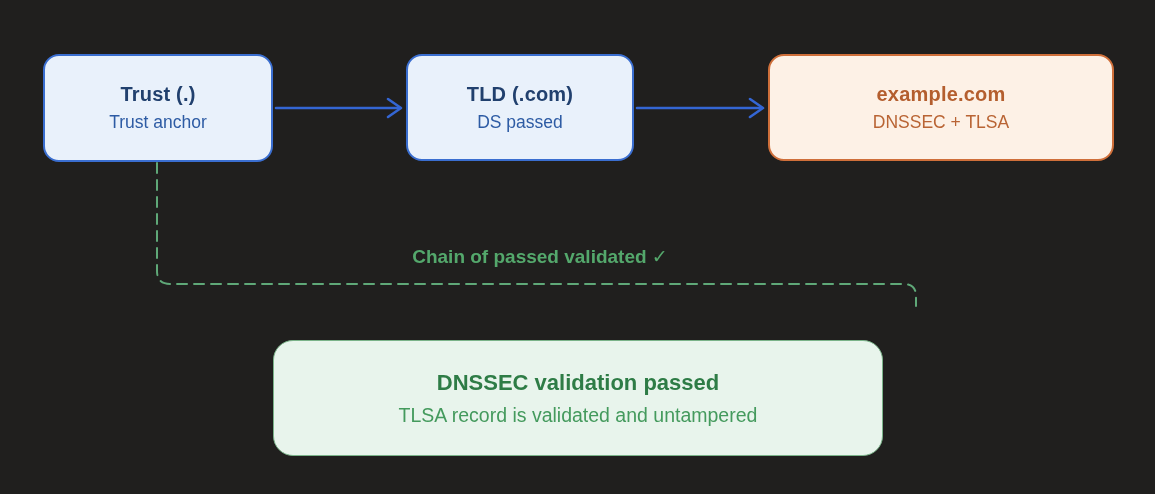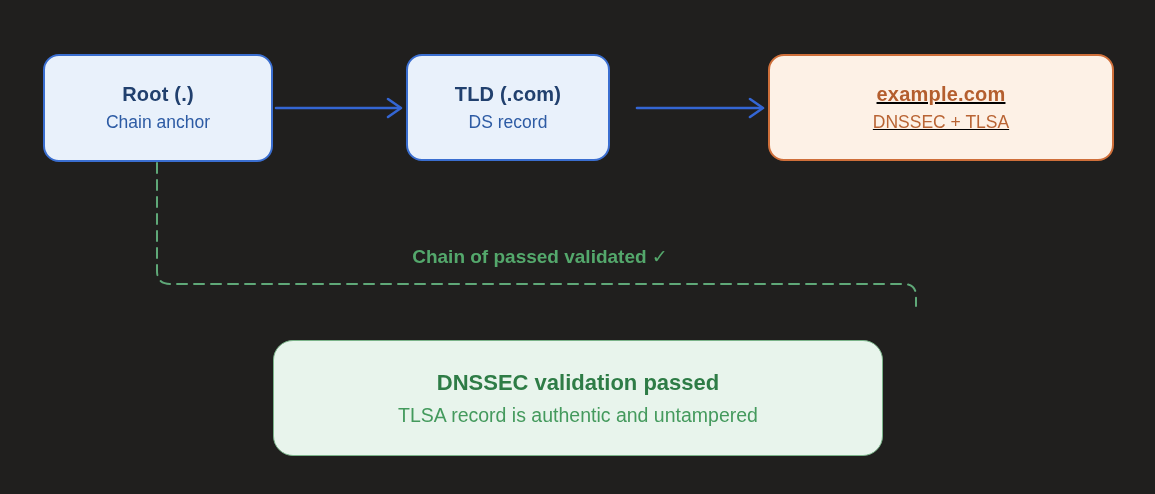--- a/index.html
+++ b/index.html
@@ -66,22 +66,22 @@
   .node-sub{
     font-size:17.5px;
     font-weight:400;
   }
   .node.blue .node-title{color:var(--node_blue_title);}
   .node.blue .node-sub{color:var(--node_blue_subtitle);}
   .node.orange .node-title{color:var(--node_orange_title);}
   .node.orange .node-sub{color:var(--node_orange_subtitle);}
 
   #node-root{left:43px;top:54px;width:230px;height:108px;}
-  #node-tld{left:406px;top:54px;width:204px;height:107px;justify-content:center;}
-  #node-example{left:768px;top:54px;width:346px;height:107px;text-decoration:underline;}
+  #node-tld{left:406px;top:54px;width:228px;height:107px;justify-content:center;}
+  #node-example{left:768px;top:54px;width:346px;height:107px;}
 
   .arrow-line{
     stroke:var(--arrow_blue);
     stroke-width:2.6;
     fill:none;
     stroke-linecap:round;
     stroke-linejoin:round;
   }
   .dashed-line{
     stroke:var(--green_line);
@@ -141,34 +141,34 @@
 
     <g>
       <path class="arrow-line" d="M637 108 H760"></path>
       <path class="arrow-line" d="M750 99 L763 108 L750 117"></path>
     </g>
 
     <path class="dashed-line" d="M157 163 V271 Q157 284 170 284 H903 Q916 284 916 296 V306"></path>
   </svg>
 
   <div class="node blue" id="node-root">
-    <div class="node-title">Root (.)</div>
-    <div class="node-sub">Chain anchor</div>
+    <div class="node-title">Trust (.)</div>
+    <div class="node-sub">Trust anchor</div>
   </div>
 
   <div class="node blue" id="node-tld">
     <div class="node-title">TLD (.com)</div>
-    <div class="node-sub">DS record</div>
+    <div class="node-sub">DS passed</div>
   </div>
 
   <div class="node orange" id="node-example">
     <div class="node-title">example.com</div>
     <div class="node-sub">DNSSEC + TLSA</div>
   </div>
 
   <div class="chain-label">Chain of passed validated ✓</div>
 
   <div class="result">
     <div class="result-title">DNSSEC validation passed</div>
-    <div class="result-sub">TLSA record is authentic and untampered</div>
+    <div class="result-sub">TLSA record is validated and untampered</div>
   </div>
 
 </div>
 
 </body></html>

